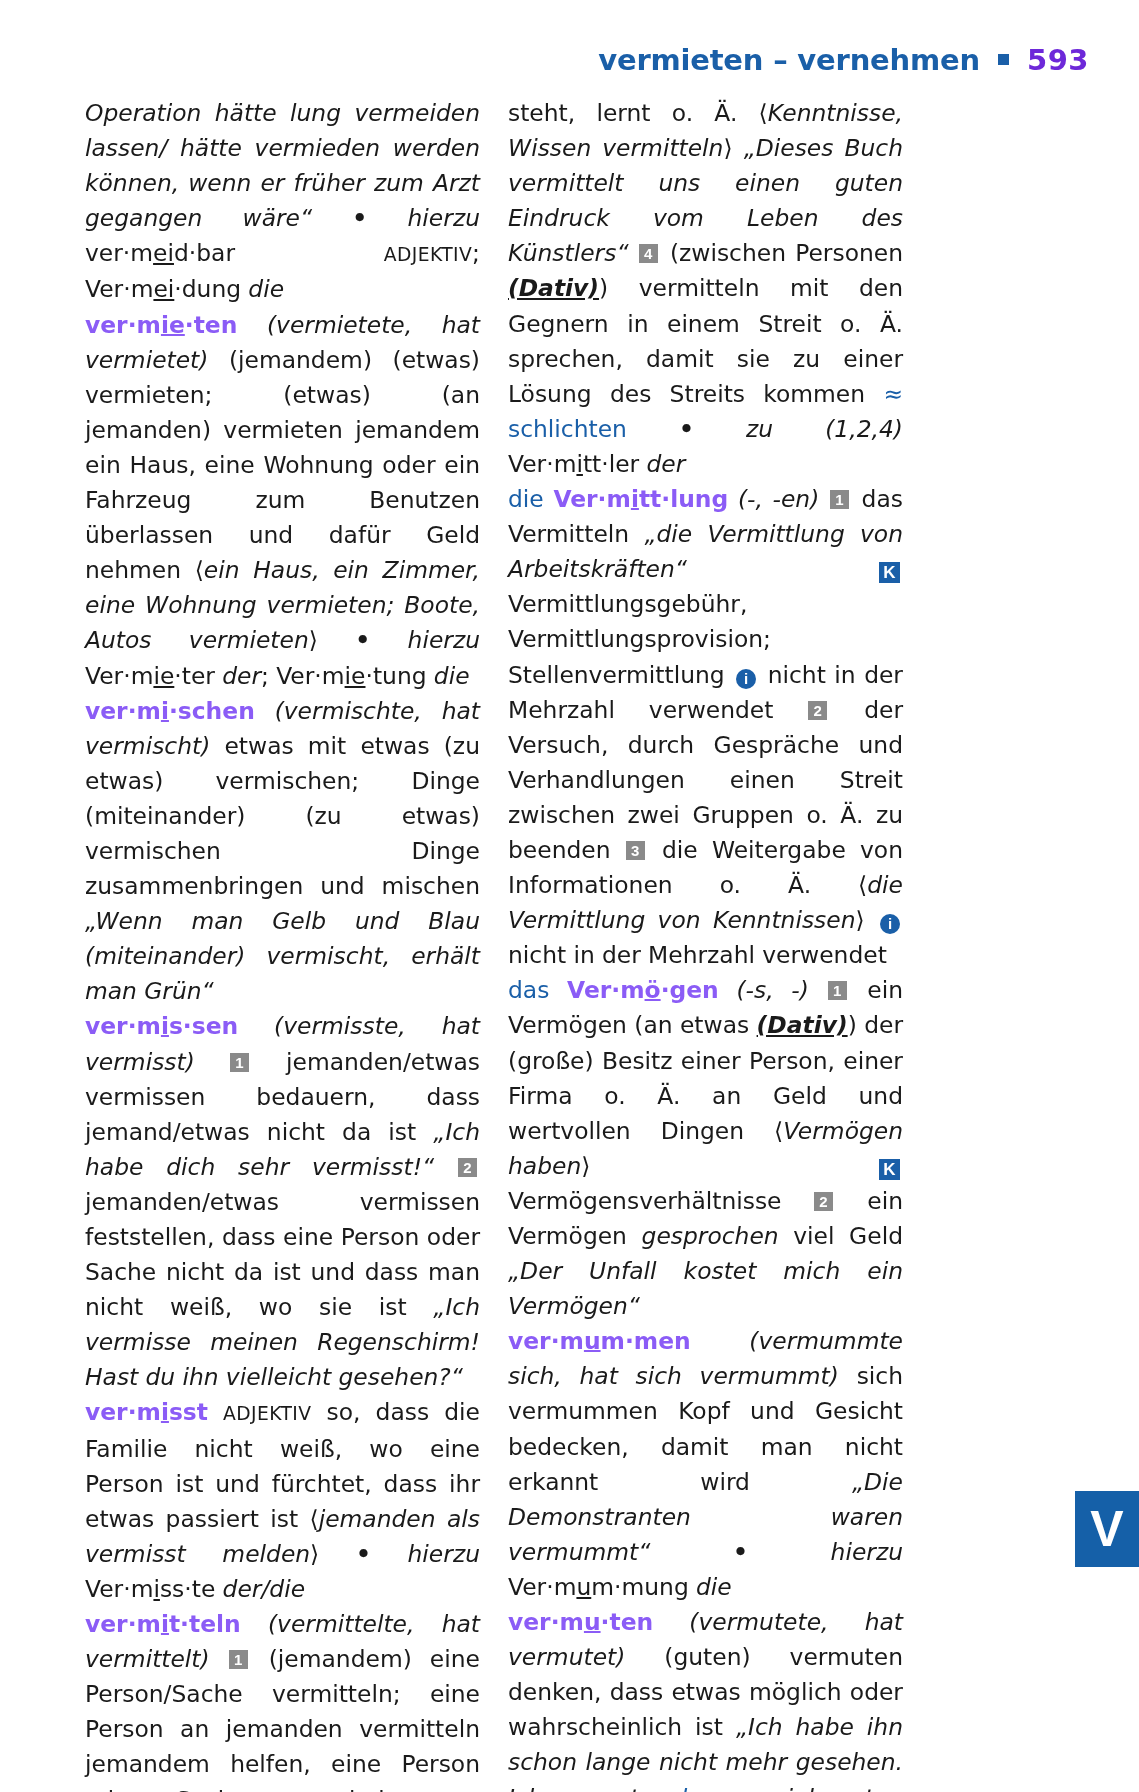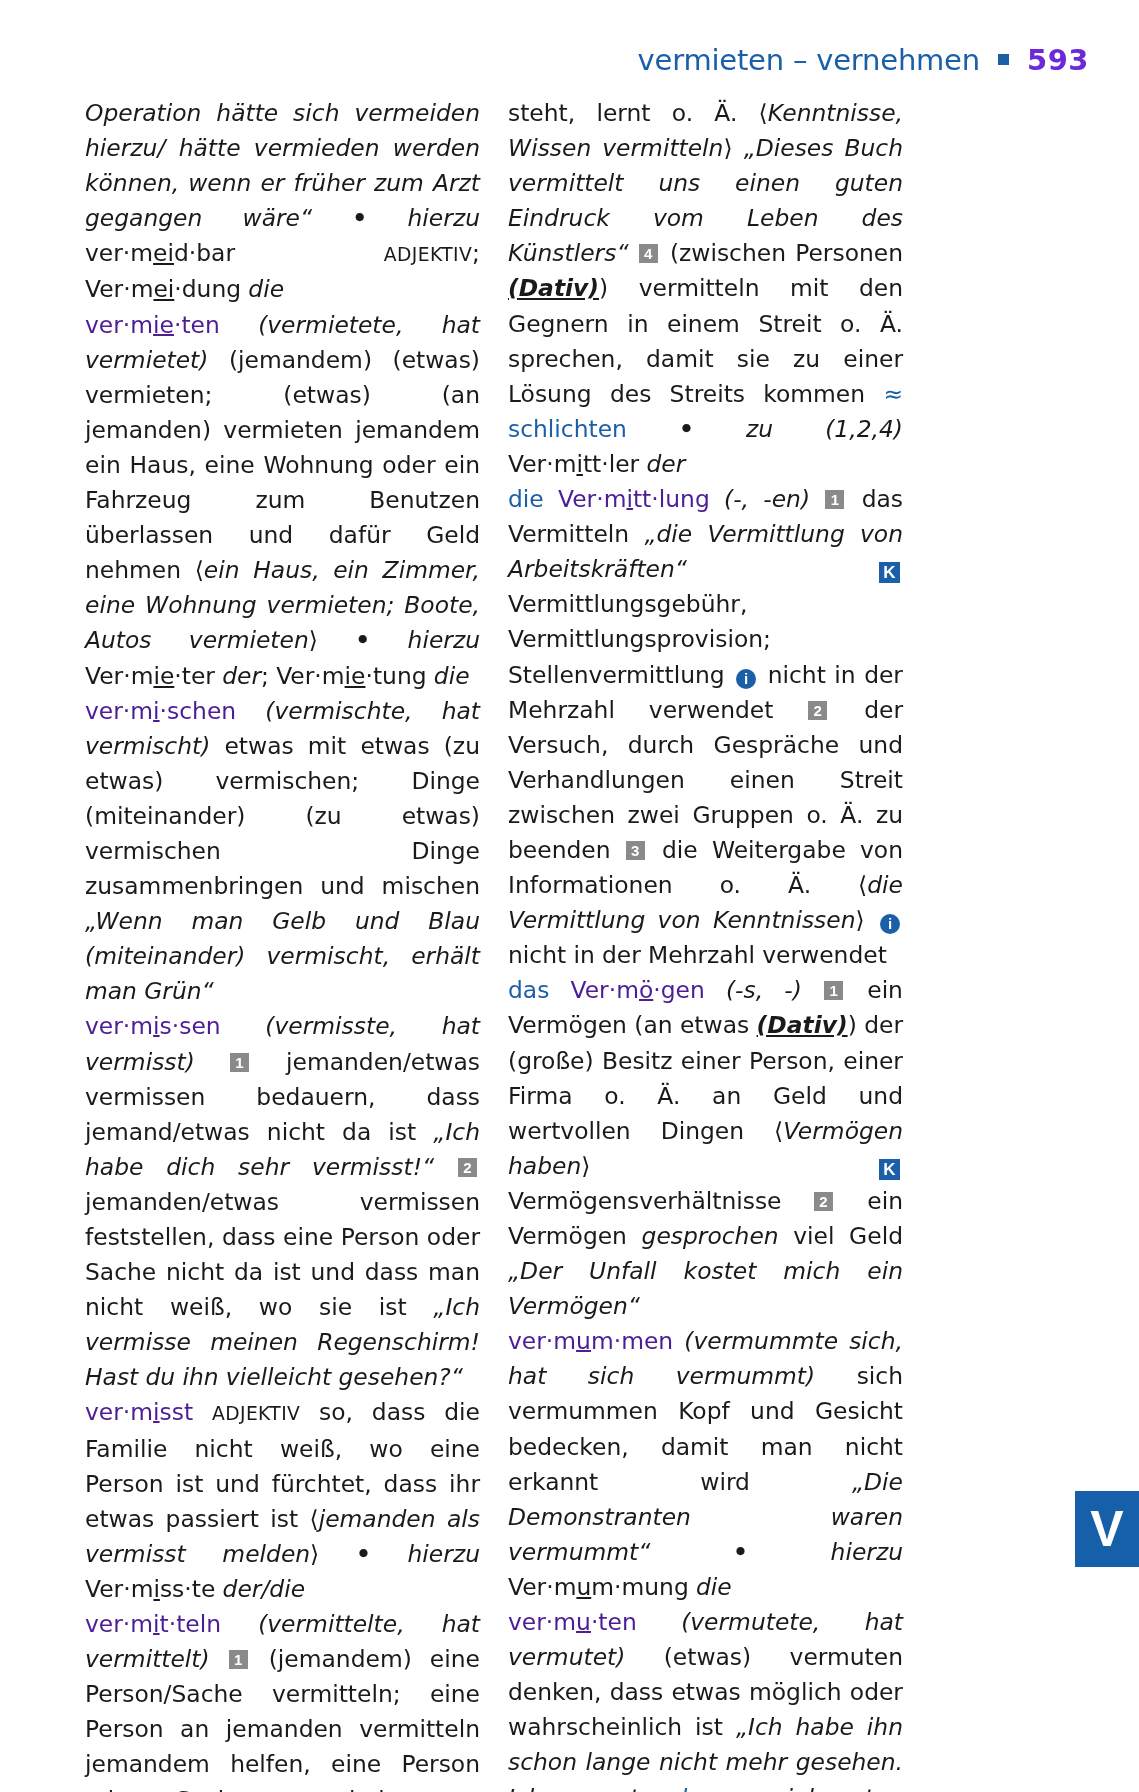--- a/index.html
+++ b/index.html
@@ -25,21 +25,21 @@
     height: 48px;
     display: flex;
     align-items: center;
     justify-content: flex-end;
     padding-right: 50px;
     box-sizing: border-box;
     gap: 18px;
   }
   #running-head .rh-words {
     font-size: 29px;
-    font-weight: normal;
+    font-weight: bold;
     color: #1a5fa8;
     letter-spacing: -0.2px;
   }
   #running-head .rh-square {
     width: 11px;
     height: 11px;
     background: #1a5fa8;
     display: inline-block;
     margin-bottom: 2px;
   }
@@ -71,22 +71,22 @@
     hyphens: manual;
     word-spacing: -0.2px;
   }
   .column p {
     margin: 0;
   }
   
 
   
   .hw {                 
-    color: #4c1d95;
-    font-weight: normal;
+    color: #8b5cf6;
+    font-weight: bold;
   }
   .hw u { text-decoration: underline; text-underline-offset: 1px; }
   .art {                
     color: #1a5fa8;
     font-weight: normal;
   }
   .b  { font-weight: normal; }
   .i  { font-style: italic; }
   .bi { font-weight: bold; font-style: italic; text-decoration: underline; }
   .sc {                 
@@ -167,21 +167,21 @@
 <div id="running-head">
   <span class="rh-words">vermieten – vernehmen</span>
   <span class="rh-square"></span>
   <span class="rh-page">593</span>
 </div>
 
 <div id="columns">
 
   <div class="column">
 
-    <p><span class="i">Operation hätte sich vermeiden hierzu/ hätte vermieden werden können, wenn er früher zum Arzt gegangen wäre“</span> <span class="bullet">•</span> <span class="i">hierzu</span> <span class="b">ver·m<u>ei</u>d·bar</span> <span class="sc">ADJEKTIV</span>; <span class="b">Ver·m<u>ei</u>·dung</span> <span class="i">die</span></p>
+    <p><span class="i">Operation hätte lung vermeiden lassen/ hätte vermieden werden können, wenn er früher zum Arzt gegangen wäre“</span> <span class="bullet">•</span> <span class="i">hierzu</span> <span class="b">ver·m<u>ei</u>d·bar</span> <span class="sc">ADJEKTIV</span>; <span class="b">Ver·m<u>ei</u>·dung</span> <span class="i">die</span></p>
 
     <p><span class="hw">ver·m<u>ie</u>·ten</span> <span class="i">(vermietete, hat vermietet)</span> <span class="b">(jemandem) (etwas) vermieten</span>; <span class="b">(etwas) (an jemanden) vermieten</span> jemandem ein Haus, eine Wohnung oder ein Fahrzeug zum Benutzen überlassen und dafür Geld nehmen ⟨<span class="i">ein Haus, ein Zimmer, eine Wohnung vermieten; Boote, Autos vermieten</span>⟩ <span class="bullet">•</span> <span class="i">hierzu</span> <span class="b">Ver·m<u>ie</u>·ter</span> <span class="i">der</span>; <span class="b">Ver·m<u>ie</u>·tung</span> <span class="i">die</span></p>
 
     <p><span class="hw">ver·m<u>i</u>·schen</span> <span class="i">(vermischte, hat vermischt)</span> <span class="b">etwas mit etwas (zu etwas) vermischen</span>; <span class="b">Dinge (miteinander) (zu etwas) vermischen</span> Dinge zusammenbringen und mischen <span class="i">„Wenn man Gelb und Blau (miteinander) vermischt, erhält man Grün“</span></p>
 
     <p><span class="hw">ver·m<u>i</u>s·sen</span> <span class="i">(vermisste, hat vermisst)</span> <span class="sense">1</span> <span class="b">jemanden/etwas vermissen</span> bedauern, dass jemand/etwas nicht da ist <span class="i">„Ich habe dich sehr vermisst!“</span> <span class="sense">2</span> <span class="b">jemanden/etwas vermissen</span> feststellen, dass eine Person oder Sache nicht da ist und dass man nicht weiß, wo sie ist <span class="i">„Ich vermisse meinen Regenschirm! Hast du ihn vielleicht gesehen?“</span></p>
 
     <p><span class="hw">ver·m<u>i</u>sst</span> <span class="sc">ADJEKTIV</span> so, dass die Familie nicht weiß, wo eine Person ist und fürchtet, dass ihr etwas passiert ist ⟨<span class="i">jemanden als vermisst melden</span>⟩ <span class="bullet">•</span> <span class="i">hierzu</span> <span class="b">Ver·m<u>i</u>ss·te</span> <span class="i">der/die</span></p>
 
     <p><span class="hw">ver·m<u>i</u>t·teln</span> <span class="i">(vermittelte, hat vermittelt)</span> <span class="sense">1</span> <span class="b">(jemandem) eine Person/Sache vermitteln</span>; <span class="b">eine Person an jemanden vermitteln</span> jemandem helfen, eine Person oder Sache zu bekommen    bewirken, dass etwas, an dem verschiedene Leute teilnehmen, zustande kommt ⟨⟩   etwas so zeigen oder erklären, dass es eine andere Person ver-</p>
@@ -191,20 +191,20 @@
   <div class="column">
 
     <p>steht, lernt o. Ä. ⟨<span class="i">Kenntnisse, Wissen vermitteln</span>⟩ <span class="i">„Dieses Buch vermittelt uns einen guten Eindruck vom Leben des Künstlers“</span> <span class="sense">4</span> <span class="b">(zwischen Personen</span> <span class="bi">(Dativ)</span><span class="b">)</span> <span class="b">vermitteln</span> mit den Gegnern in einem Streit o. Ä. sprechen, damit sie zu einer Lösung des Streits kommen <span class="blue">≈ schlichten</span> <span class="bullet">•</span> <span class="i">zu</span> <span class="i">(1,2,4)</span> <span class="b">Ver·m<u>i</u>tt·ler</span> <span class="i">der</span></p>
 
     <p><span class="art">die</span> <span class="hw">Ver·m<u>i</u>tt·lung</span> <span class="i">(-, -en)</span> <span class="sense">1</span> das Vermitteln <span class="i">„die Vermittlung von Arbeitskräften“</span> <span class="kmark">K</span> Vermittlungsgebühr, Vermittlungsprovision; Stellenvermittlung <span class="imark">i</span> nicht in der Mehrzahl verwendet <span class="sense">2</span> der Versuch, durch Gespräche und Verhandlungen einen Streit zwischen zwei Gruppen o. Ä. zu beenden <span class="sense">3</span> die Weitergabe von Informationen o. Ä. ⟨<span class="i">die Vermittlung von Kenntnissen</span>⟩ <span class="imark">i</span> nicht in der Mehrzahl verwendet</p>
 
     <p><span class="art">das</span> <span class="hw">Ver·m<u>ö</u>·gen</span> <span class="i">(-s, -)</span> <span class="sense">1</span> <span class="b">ein Vermögen (an etwas</span> <span class="bi">(Dativ)</span><span class="b">)</span> der (große) Besitz einer Person, einer Firma o. Ä. an Geld und wertvollen Dingen ⟨<span class="i">Vermögen haben</span>⟩ <span class="kmark">K</span> Vermögensverhältnisse <span class="sense">2</span> <span class="b">ein Vermögen</span> <span class="i">gesprochen</span> viel Geld <span class="i">„Der Unfall kostet mich ein Vermögen“</span></p>
 
     <p><span class="hw">ver·m<u>u</u>m·men</span> <span class="i">(vermummte sich, hat sich vermummt)</span> <span class="b">sich vermummen</span> Kopf und Gesicht bedecken, damit man nicht erkannt wird <span class="i">„Die Demonstranten waren vermummt“</span> <span class="bullet">•</span> <span class="i">hierzu</span> <span class="b">Ver·m<u>u</u>m·mung</span> <span class="i">die</span></p>
 
-    <p><span class="hw">ver·m<u>u</u>·ten</span> <span class="i">(vermutete, hat vermutet)</span> <span class="b">(etwas) vermuten</span> denken, dass etwas möglich oder wahrscheinlich ist <span class="i">„Ich habe ihn schon lange nicht mehr gesehen. Ich vermute, <span class="blue-i">dass</span> er viel zu tun hat“</span></p>
+    <p><span class="hw">ver·m<u>u</u>·ten</span> <span class="i">(vermutete, hat vermutet)</span> <span class="b">(guten) vermuten</span> denken, dass etwas möglich oder wahrscheinlich ist <span class="i">„Ich habe ihn schon lange nicht mehr gesehen. Ich vermute, <span class="blue-i">dass</span> er viel zu tun hat“</span></p>
 
   </div>
 </div>
 
 <div id="thumb-tab">
   <span>V</span>
 </div>
 
 </body></html>

